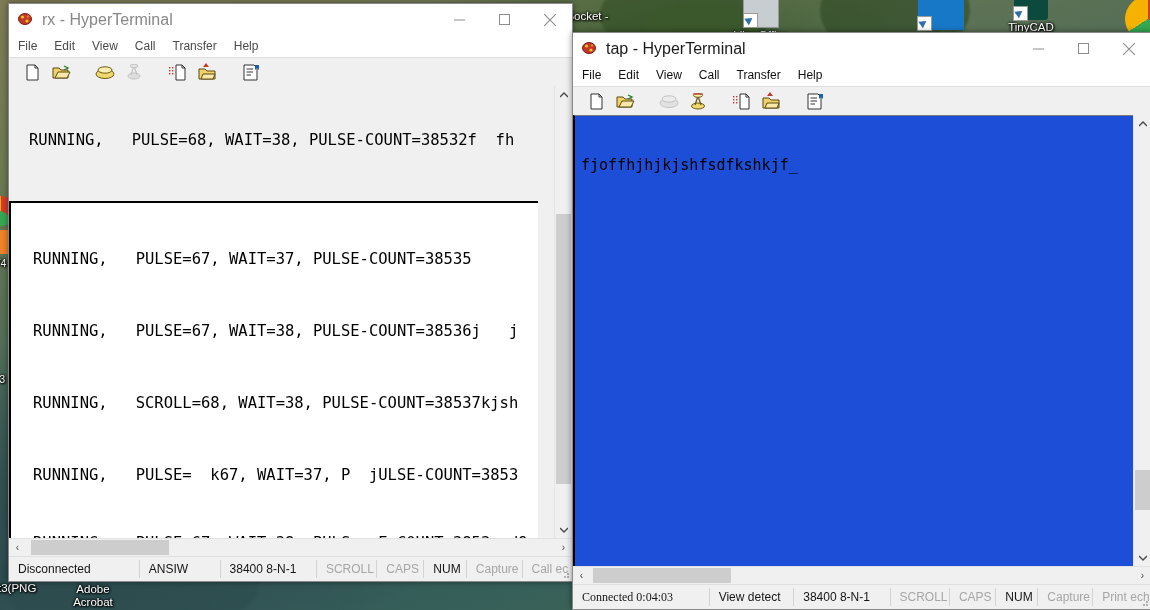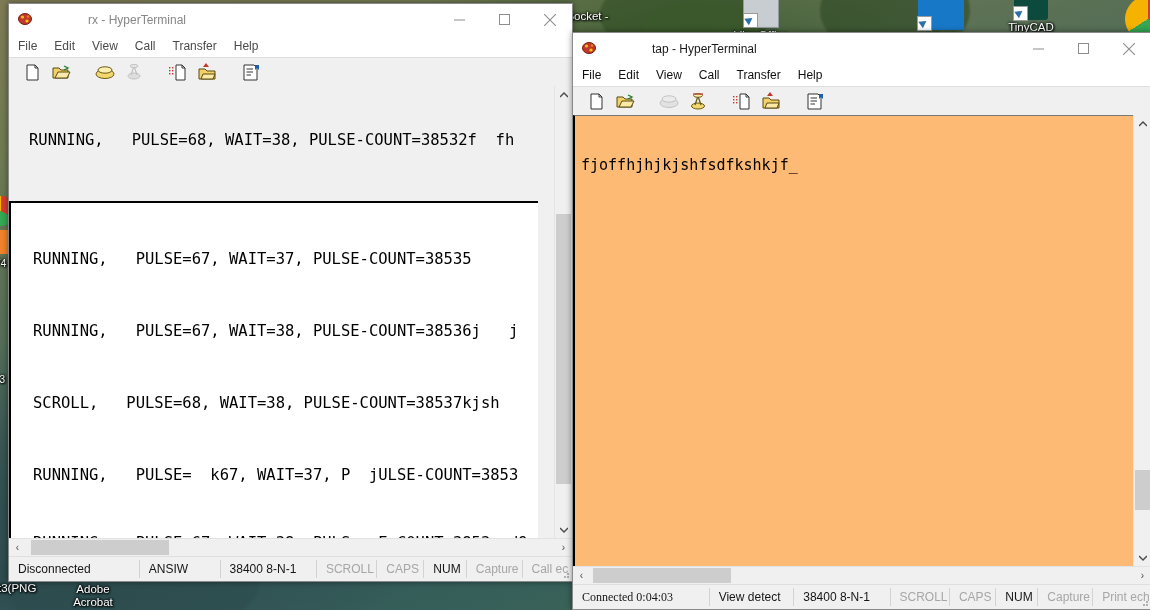--- a/index.html
+++ b/index.html
@@ -23,21 +23,21 @@
     border:1px solid #9a9a9a;}
   .shortcut-arrow:after{content:"";position:absolute;left:2px;top:2px;width:0;height:0;
     border-left:7px solid #2b6ea8;border-top:4px solid transparent;border-bottom:4px solid transparent;
     transform:rotate(-35deg);}
 
   
   .win{position:absolute;background:#f0f0f0;border:1px solid #8a8a8a;
        box-shadow:0 0 6px rgba(0,0,0,.45);display:flex;flex-direction:column;}
   .titlebar{height:31px;background:#ffffff;display:flex;align-items:center;flex:0 0 auto;}
   .titlebar .tl-icon{width:18px;height:18px;margin-left:8px;margin-right:7px;position:relative;flex:0 0 auto;}
-  .titlebar .tl-text{font-size:12px;color:#1a1a1a;white-space:nowrap;margin-left:46px;}
+  .titlebar .tl-text{font-size:16px;color:#1a1a1a;white-space:nowrap;}
   .win.inactive .titlebar .tl-text{color:#878787;}
   .tl-btns{margin-left:auto;display:flex;height:31px;}
   .tl-btn{width:45px;height:31px;display:flex;align-items:center;justify-content:center;
           font-size:13px;color:#222;}
   .win.inactive .tl-btn{color:#8d8d8d;}
   .tl-btn svg{display:block;}
 
   .menubar{height:22px;background:#fff;display:flex;align-items:center;padding-left:9px;flex:0 0 auto;}
   .menubar span{font-size:12px;color:#101010;margin-right:17px;cursor:default;}
   .win.inactive .menubar span{color:#4a4a4a;}
@@ -254,21 +254,21 @@
         <div class="term">
           <div class="ln">RUNNING,   PULSE=68, WAIT=38, PULSE-COUNT=38532f  fh</div>
           <div class="ln">RUNNING,   PULSE=67, WAIT=  h37, PULSE-COUNT=38533j</div>
           
         </div>
       </div>
       <div class="livebox" style="top:115px;">
         <div class="term" style="top:2px;left:2px;">
           <div class="ln">RUNNING,   PULSE=67, WAIT=37, PULSE-COUNT=38535</div>
           <div class="ln">RUNNING,   PULSE=67, WAIT=38, PULSE-COUNT=38536j   j</div>
-          <div class="ln">SCROLL,   PULSE=68, WAIT=38, PULSE-COUNT=38537kjsh</div>
+          <div class="ln">RUNNING,   SCROLL=68, WAIT=38, PULSE-COUNT=38537kjsh</div>
           <div class="ln">RUNNING,   PULSE=  k67, WAIT=37, P  jULSE-COUNT=3853</div>
           <div class="ln" style="height:22px;line-height:28px;">RUNNING,   PULSE=67, WAIT=38, PULS  sE-COUNT=3853  d9</div>
           
           
           
           
           
         </div>
       </div>
     </div>
@@ -410,21 +410,21 @@
             <line x1="4.5" y1="5" x2="11" y2="5"></line>
             <line x1="4.5" y1="8" x2="11" y2="8"></line>
             <line x1="4.5" y1="11" x2="9" y2="11"></line>
           </g>
           <path d="M13 1 l4 0 v5 l-2-2 -2 2 Z" fill="#1c5fa8"></path>
         </svg>
     </div>
   </div>
 
   <div class="termwrap" style="background:#fff;">
-    <div class="termcol" style="background:#fdba74;border-left:2px solid #000;border-top:1px solid #7a7a7a;">
+    <div class="termcol" style="background:#1d4ed8;border-left:2px solid #000;border-top:1px solid #7a7a7a;">
       <div class="term" style="font-size:15px;">
         <div class="ln" style="height:26px;line-height:26px;padding-left:6px;">fjoffhjhjkjshfsdfkshkjf_</div>
       </div>
     </div>
     <div class="vsb">
       <div class="arr">
         <svg width="8" height="6" viewBox="0 0 8 6">
             <path d="M0 5 L4 1 L8 5" fill="none" stroke="#4a4a4a" stroke-width="1.4"></path>
           </svg>
       </div>

